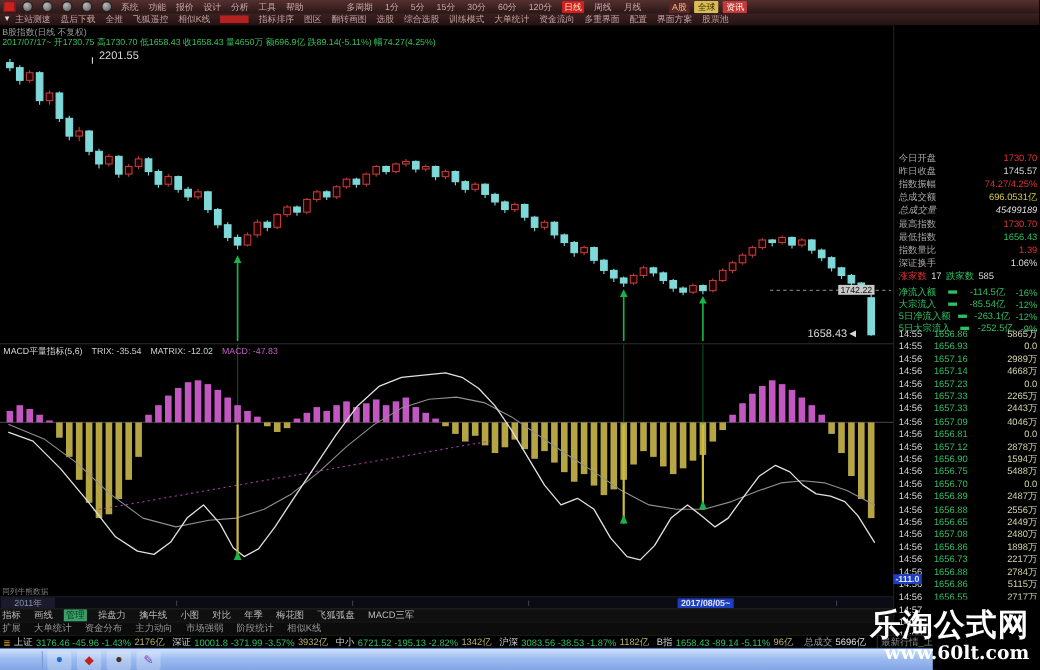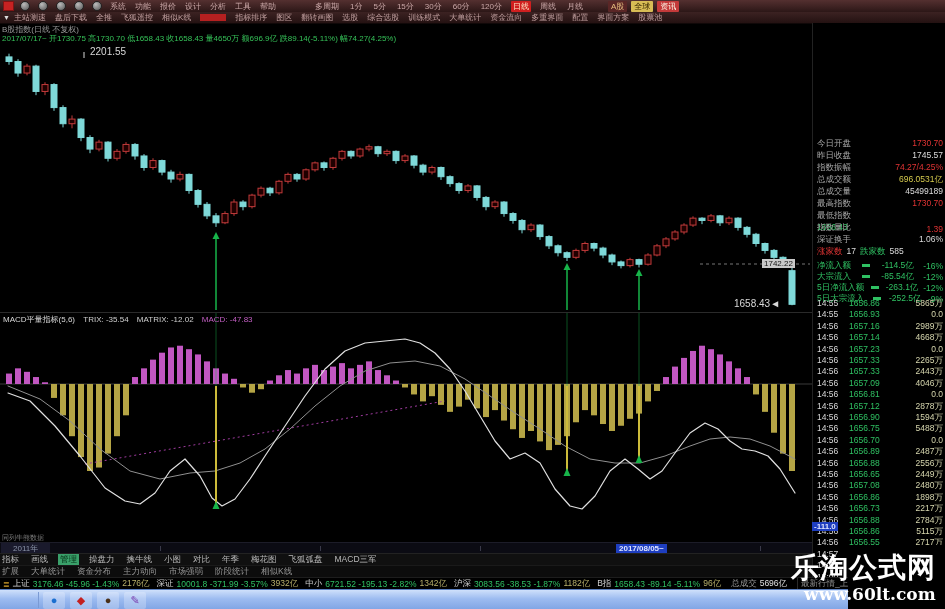--- a/index.html
+++ b/index.html
@@ -497,33 +497,33 @@
         <span class="cw">1745.57</span>
       </div>
       <div class="q-row" style="top: 139px;">
         <span class="q-label">指数振幅</span>
         <span class="cr">74.27/4.25%</span>
       </div>
       <div class="q-row" style="top: 151px; text-align: center;">
         <span class="q-label">总成交额</span>
         <span class="cy">696.0531亿</span>
       </div>
-      <div class="q-row" style="top: 163px;">
+      <div class="q-row" style="top: 163px; font-style: italic;">
         <span class="q-label">总成交量</span>
         <span class="cw">45499189</span>
       </div>
       <div class="q-row" style="top: 175px;">
         <span class="q-label">最高指数</span>
         <span class="cr">1730.70</span>
       </div>
-      <div class="q-row" style="top: 187px; flex-direction: column;">
+      <div class="q-row" style="top: 187px;">
         <span class="q-label">最低指数</span>
         <span class="cg">1656.43</span>
       </div>
-      <div class="q-row" style="top: 199px; align-items: flex-end;">
+      <div class="q-row" style="top: 199px;">
         <span class="q-label">指数量比</span>
         <span class="cr">1.39</span>
       </div>
       <div class="q-row" style="top: 211px;">
         <span class="q-label">深证换手</span>
         <span class="cw">1.06%</span>
       </div>
     </div>
   <div class="ud-row" style="top:223px">
     <span class="cr">涨家数</span>

